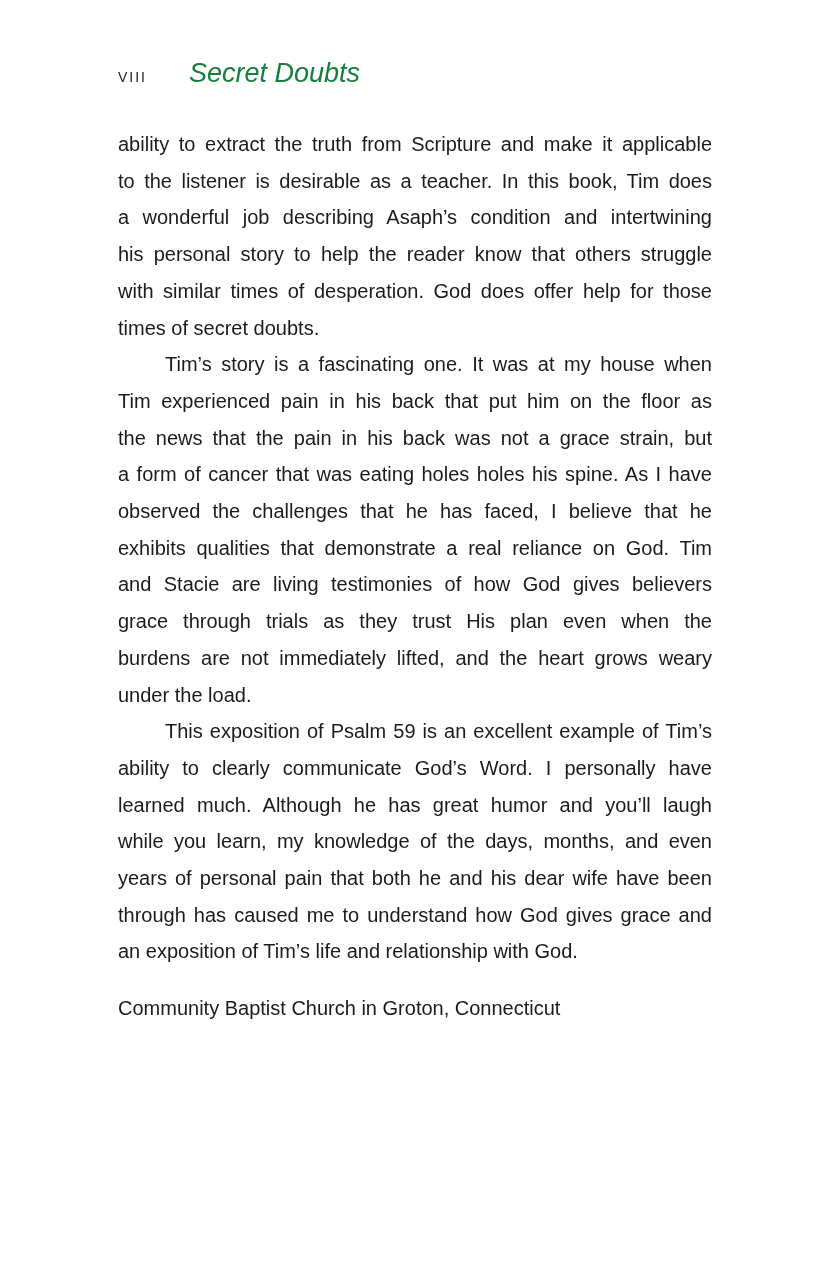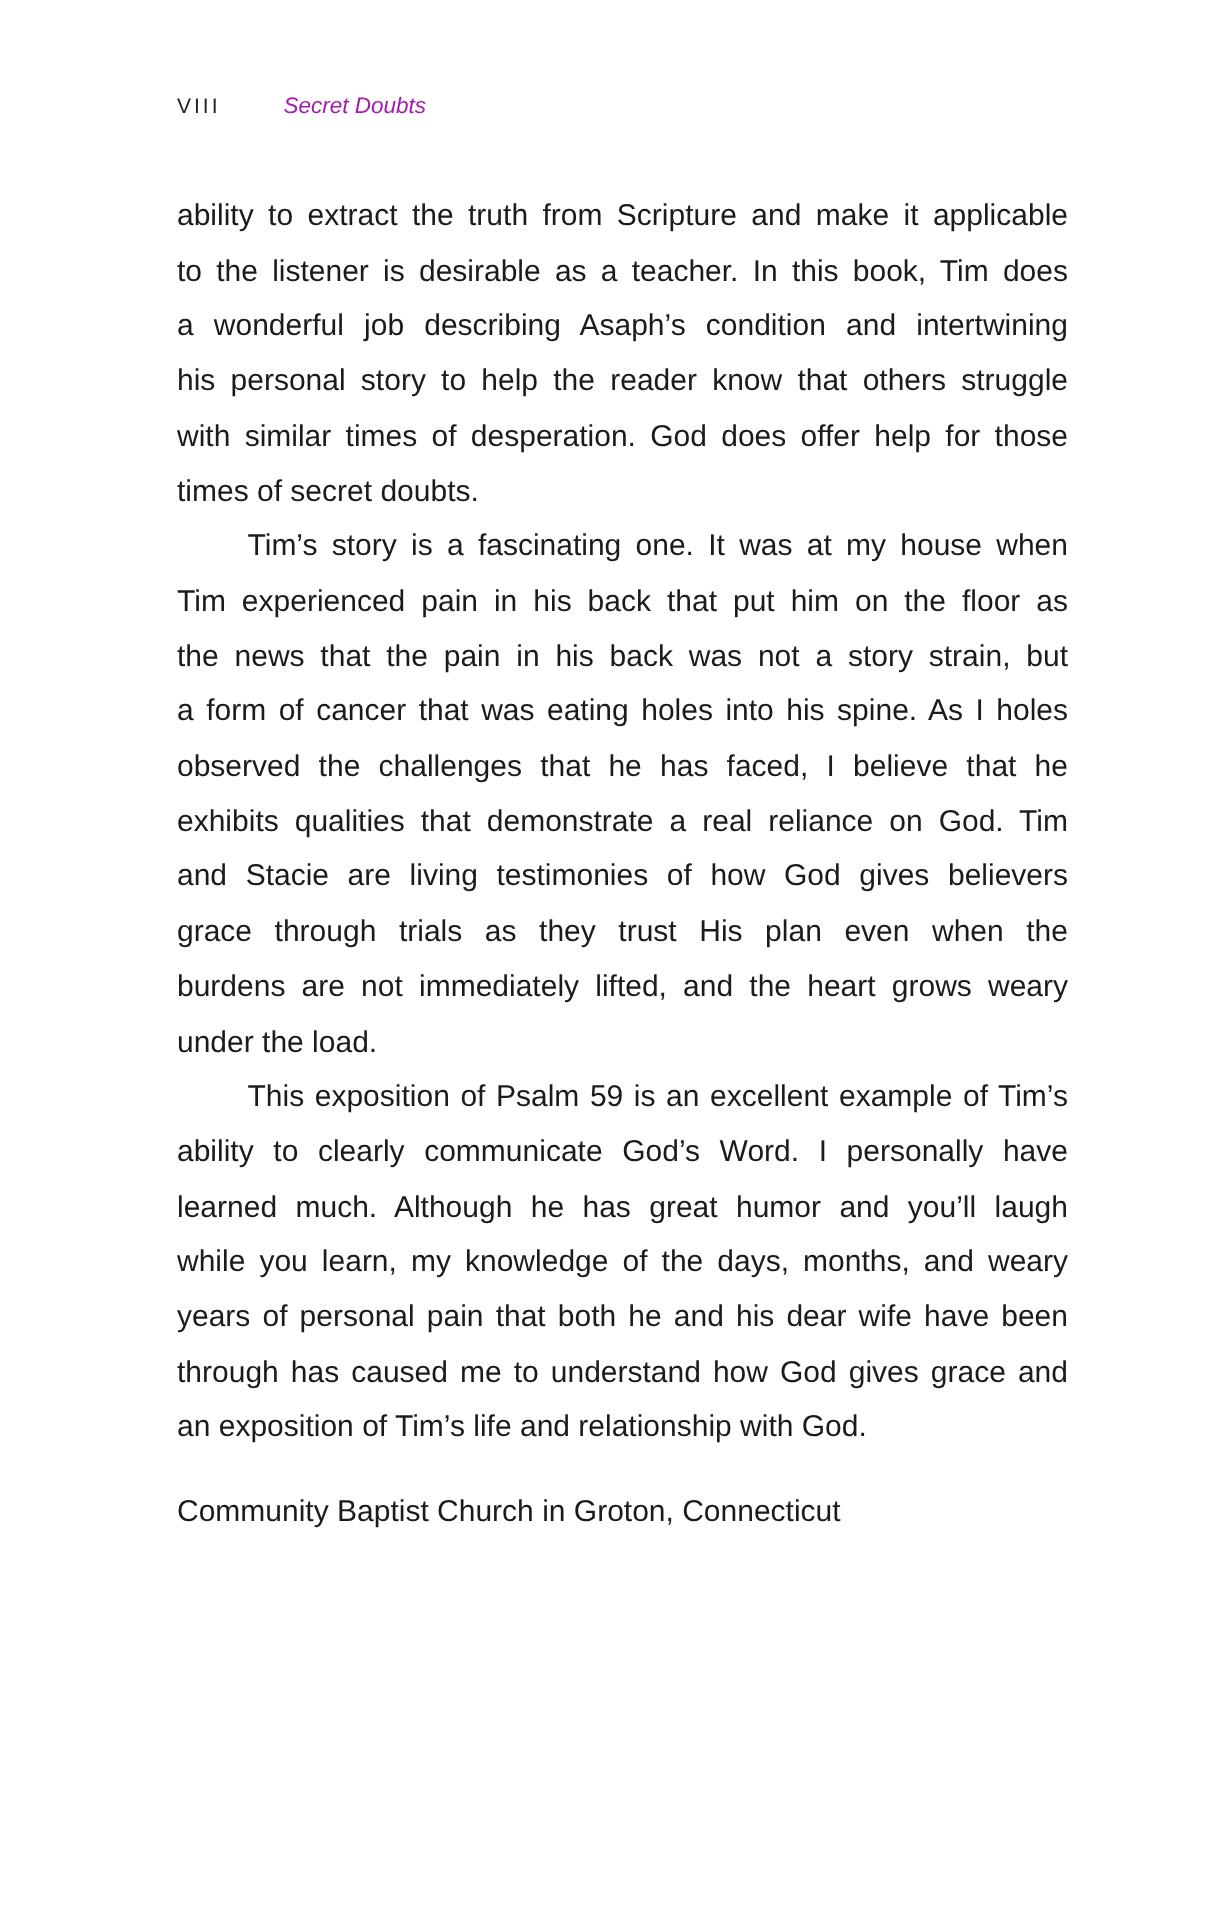--- a/index.html
+++ b/index.html
@@ -24,23 +24,23 @@
     align-items: baseline;
   }
   .folio {
     font-variant: small-caps;
     font-size: 20px;
     letter-spacing: 2px;
     color: #222;
   }
   .book-title {
     font-style: italic;
-    font-size: 15px;
+    font-size: 27px;
     margin-left: 42px;
-    color: #a21caf;
+    color: #15803d;
   }
   .body-text {
     position: absolute;
     top: 126px;
     left: 118px;
     width: 594px;
     font-size: 20px;
     line-height: 36.7px;
   }
   .line {
@@ -83,35 +83,35 @@
       <div class="line">to the listener is desirable as a teacher. In this book, Tim does</div>
       <div class="line">a wonderful job describing Asaph’s condition and intertwining</div>
       <div class="line">his personal story to help the reader know that others struggle</div>
       <div class="line">with similar times of desperation. God does offer help for those</div>
       <div class="line last">times of secret doubts.</div>
     </div>
 
     <div>
       <div class="line indent">Tim’s story is a fascinating one. It was at my house when</div>
       <div class="line">Tim experienced pain in his back that put him on the floor as</div>
-      <div class="line">the news that the pain in his back was not a story strain, but</div>
-      <div class="line">a form of cancer that was eating holes into his spine. As I holes</div>
+      <div class="line">the news that the pain in his back was not a grace strain, but</div>
+      <div class="line">a form of cancer that was eating holes holes his spine. As I have</div>
       <div class="line">observed the challenges that he has faced, I believe that he</div>
       <div class="line">exhibits qualities that demonstrate a real reliance on God. Tim</div>
       <div class="line">and Stacie are living testimonies of how God gives believers</div>
       <div class="line">grace through trials as they trust His plan even when the</div>
       <div class="line">burdens are not immediately lifted, and the heart grows weary</div>
       <div class="line last">under the load.</div>
     </div>
 
     <div>
       <div class="line indent">This exposition of Psalm 59 is an excellent example of Tim’s</div>
       <div class="line">ability to clearly communicate God’s Word. I personally have</div>
       <div class="line">learned much. Although he has great humor and you’ll laugh</div>
-      <div class="line">while you learn, my knowledge of the days, months, and weary</div>
+      <div class="line">while you learn, my knowledge of the days, months, and even</div>
       <div class="line">years of personal pain that both he and his dear wife have been</div>
       <div class="line">through has caused me to understand how God gives grace and</div>
       <div class="line last">an exposition of Tim’s life and relationship with God.</div>
     </div>
 
     <div class="attribution">
       <div class="line">Community Baptist Church in Groton, Connecticut</div>
     </div>
 
   </div>

